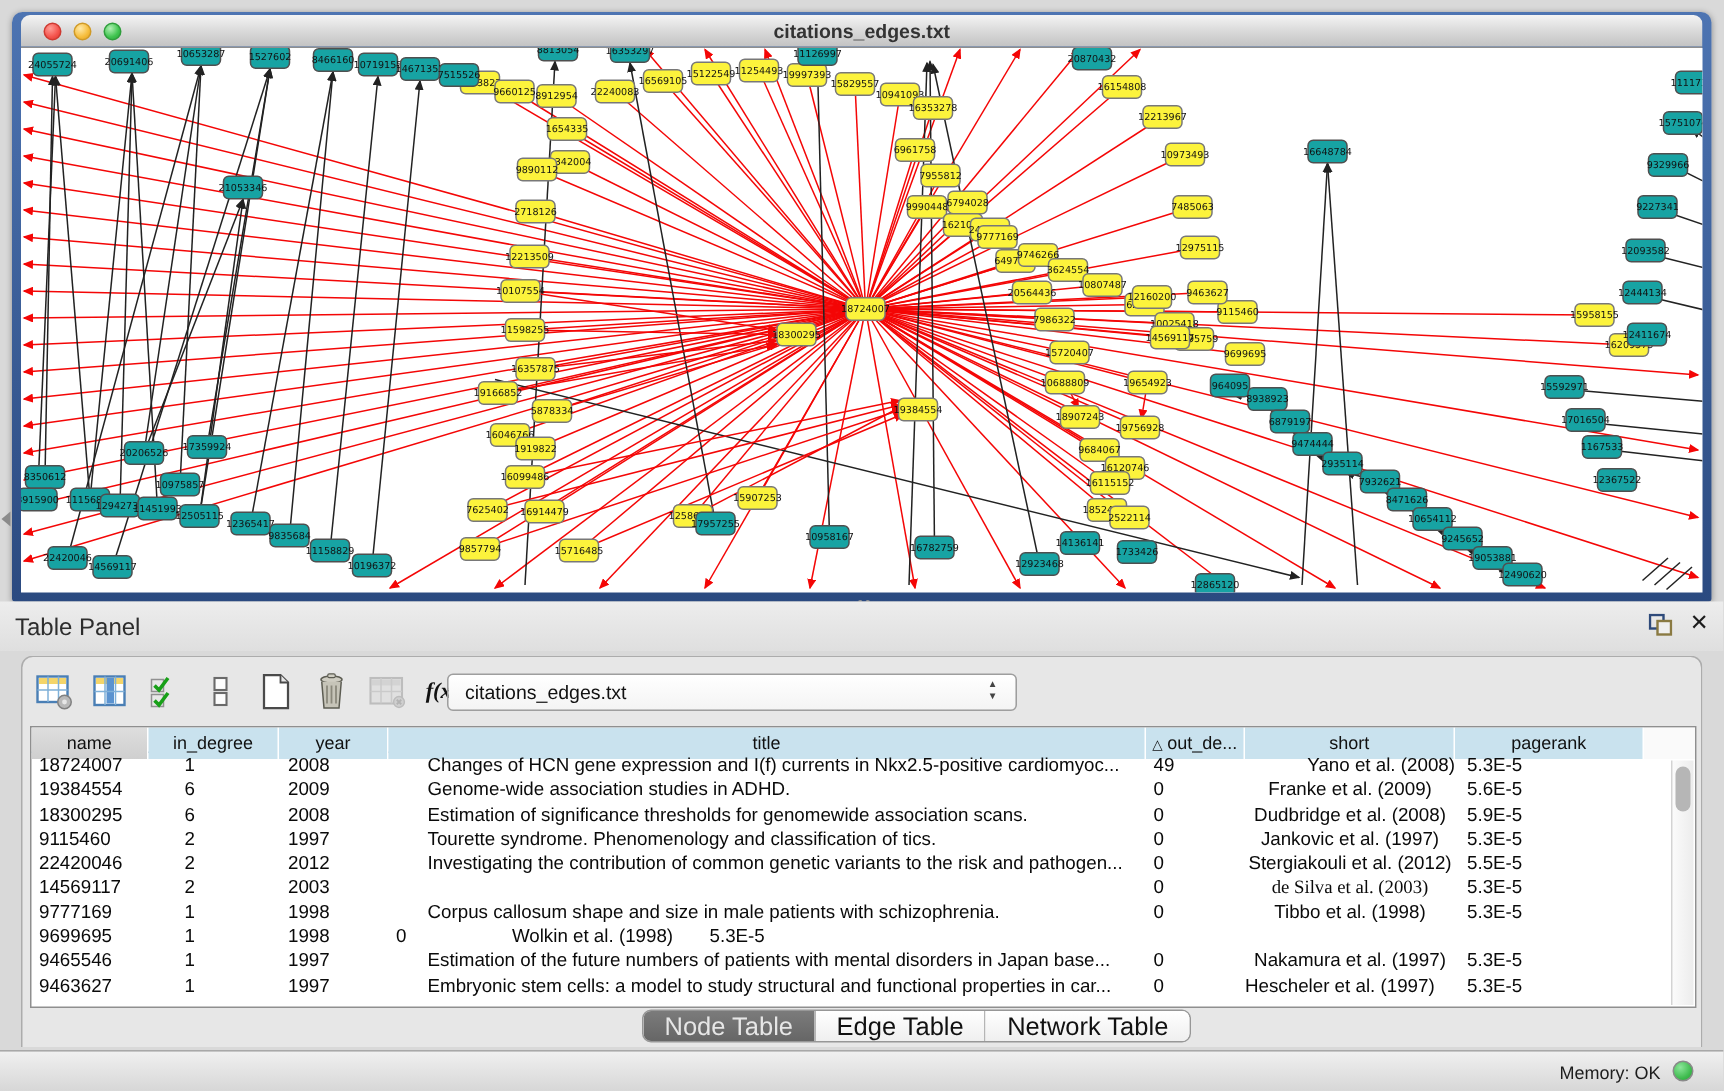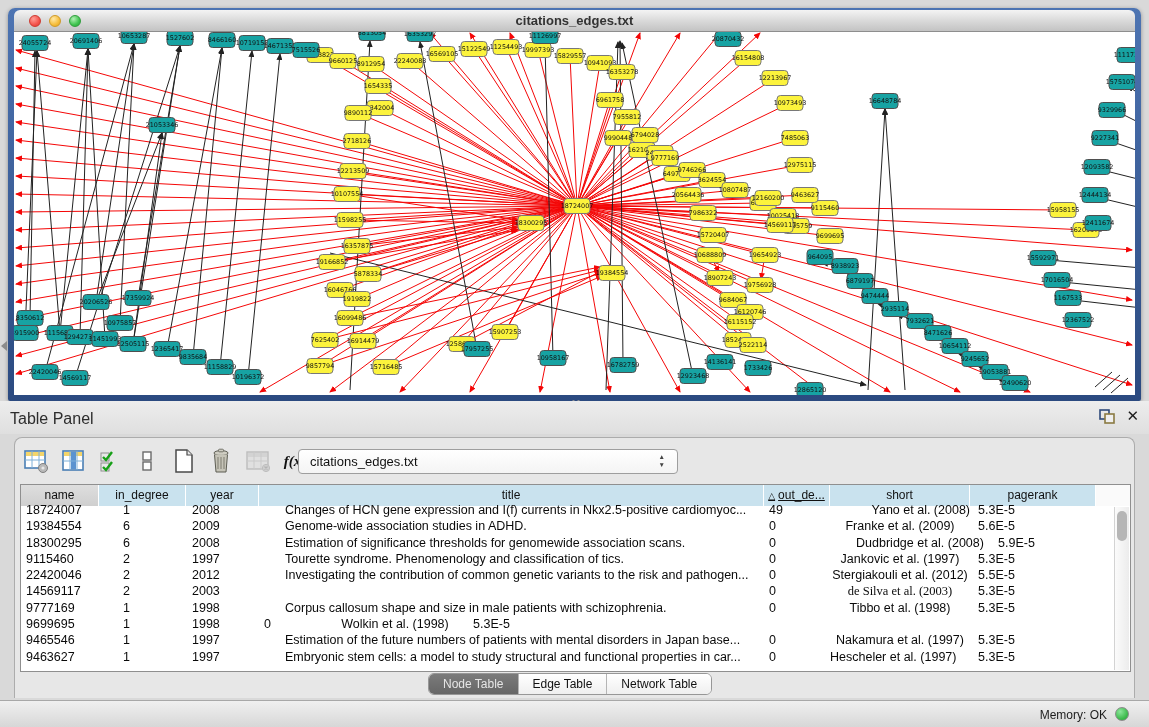--- a/index.html
+++ b/index.html
@@ -86,21 +86,21 @@
   .td { flex:none; overflow:hidden; line-height:16.3px; }
   
   #vscroll {
     position:absolute; right:1px; top:22px; bottom:1px; width:15px;
     background:linear-gradient(to right,#fbfbfb,#ececec); border-left:1px solid #d3d3d3;
   }
   #vthumb { position:absolute; left:2px; top:4px; width:10px; height:30px; background:#b6b6b6; border-radius:5px; }
   
   #tabs { position:absolute; left:428px; top:673px; height:22px; display:flex;
     border:1px solid #979797; border-radius:6px; overflow:hidden; background:#fff; }
-  .tab { padding:0 14px; font-size:12px; line-height:21px; color:#111;
+  .tab { padding:0 14px; font-size:17px; line-height:21px; color:#111;
     background:linear-gradient(#ffffff,#efefef); border-right:1px solid #b5b5b5; }
   .tab:last-child { border-right:none; }
   .tab.selected { background:linear-gradient(#7b7b7b,#666666); color:#e6e6e6; }
   
   #statusbar { position:absolute; left:0; top:700px; width:1149px; height:27px;
     background:linear-gradient(#f0f0f0,#d7d7d7); border-top:1px solid #a8a8a8; }
   #memory-label { position:absolute; right:42px; top:7px; font-size:12px; color:#1d1d1d; }
   #memory-dot { position:absolute; right:20px; top:6px; width:14px; height:14px; border-radius:50%;
     background:radial-gradient(circle at 35% 30%, #8ce69a, #3cba4c 65%, #2f9e3e); border:1px solid #8a8a8a; }
 </style>
@@ -646,21 +646,21 @@
     <span class="val">citations_edges.txt</span>
     <span class="steppers">▲<br>▼</span>
   </div>
 
   <div id="table">
     <div id="thead">
         <div class="th first" style="width: 78px;">name</div>
         <div class="th" style="width: 87px;">in_degree</div>
         <div class="th" style="width: 73px;">year</div>
         <div class="th" style="width: 505px;">title</div>
-        <div class="th" style="width: 66px; text-decoration: underline;"><span class="sort">△</span>out_de...</div>
+        <div class="th" style="width: 66px;"><span class="sort">△</span>out_de...</div>
         <div class="th" style="width: 140px;">short</div>
         <div class="th" style="width: 126px;">pagerank</div>
         <div class="th filler"></div>
       </div>
     <div id="tbody">
         <div class="tr">
           <div class="td" style="width: 78px; padding-left: 5px; text-align: left;">18724007</div>
           <div class="td" style="width: 87px; padding-left: 24px; text-align: left;">1</div>
           <div class="td" style="width: 73px; padding-left: 6px; text-align: left;">2008</div>
           <div class="td" style="width: 505px; padding-left: 26px; text-align: left;">Changes of HCN gene expression and I(f) currents in Nkx2.5-positive cardiomyoc...</div>
@@ -676,21 +676,21 @@
           <div class="td" style="width: 66px; padding-left: 5px; text-align: left;">0</div>
           <div class="td" style="width: 140px; padding-left: 0px; text-align: center;">Franke et al. (2009)</div>
           <div class="td" style="width: 126px; padding-left: 8px; text-align: left;">5.6E-5</div>
         </div>
         <div class="tr">
           <div class="td" style="width: 78px; padding-left: 5px; text-align: left;">18300295</div>
           <div class="td" style="width: 87px; padding-left: 24px; text-align: left;">6</div>
           <div class="td" style="width: 73px; padding-left: 6px; text-align: left;">2008</div>
           <div class="td" style="width: 505px; padding-left: 26px; text-align: left;">Estimation of significance thresholds for genomewide association scans.</div>
           <div class="td" style="width: 66px; padding-left: 5px; text-align: left;">0</div>
-          <div class="td" style="width: 140px; padding-left: 0px; text-align: center; margin-left: 20px;">Dudbridge et al. (2008)</div>
+          <div class="td" style="width: 140px; padding-left: 0px; text-align: center;">Dudbridge et al. (2008)</div>
           <div class="td" style="width: 126px; padding-left: 8px; text-align: left;">5.9E-5</div>
         </div>
         <div class="tr">
           <div class="td" style="width: 78px; padding-left: 5px; text-align: left;">9115460</div>
           <div class="td" style="width: 87px; padding-left: 24px; text-align: left;">2</div>
           <div class="td" style="width: 73px; padding-left: 6px; text-align: left;">1997</div>
           <div class="td" style="width: 505px; padding-left: 26px; text-align: left;">Tourette syndrome. Phenomenology and classification of tics.</div>
           <div class="td" style="width: 66px; padding-left: 5px; text-align: left;">0</div>
           <div class="td" style="width: 140px; padding-left: 0px; text-align: center;">Jankovic et al. (1997)</div>
           <div class="td" style="width: 126px; padding-left: 8px; text-align: left;">5.3E-5</div>

